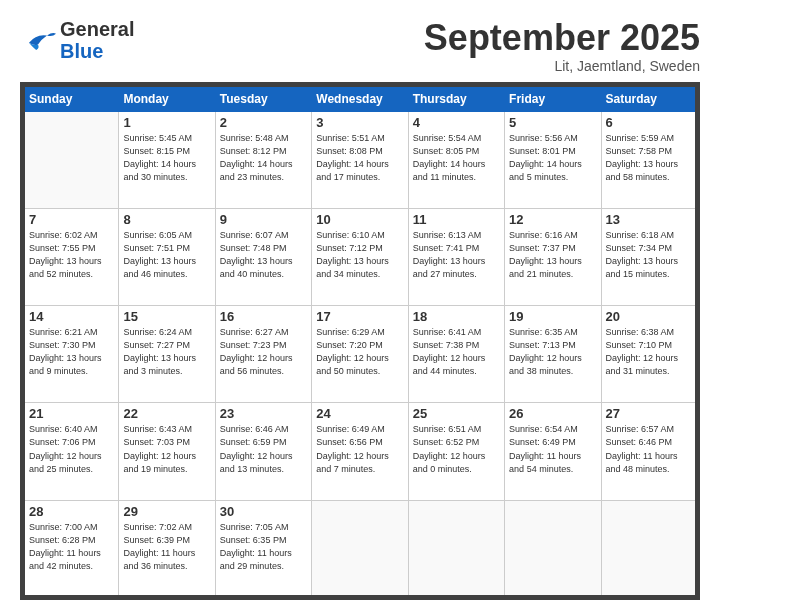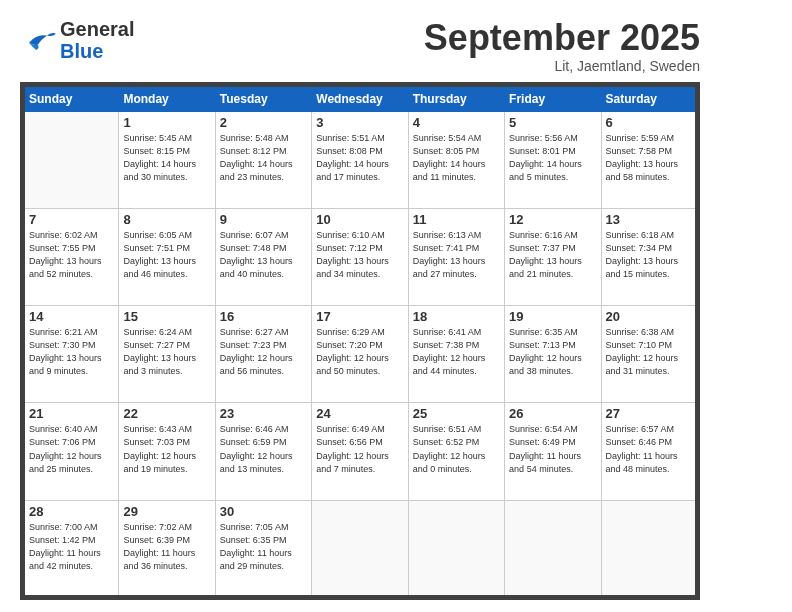--- a/index.html
+++ b/index.html
@@ -238,21 +238,21 @@
             <div class="day-info"><span>Sunrise: 6:54 AM</span><br><span>Sunset: 6:49 PM</span><br><span>Daylight: 11 hours and 54 minutes.</span></div>
           </td>
           <td>
             <span class="day-num">27</span>
             <div class="day-info"><span>Sunrise: 6:57 AM</span><br><span>Sunset: 6:46 PM</span><br><span>Daylight: 11 hours and 48 minutes.</span></div>
           </td>
         </tr>
         <tr>
           <td>
             <span class="day-num">28</span>
-            <div class="day-info"><span>Sunrise: 7:00 AM</span><br><span>Sunset: 1:42 PM</span><br><span>Daylight: 11 hours and 42 minutes.</span></div>
+            <div class="day-info"><span>Sunrise: 7:00 AM</span><br><span>Sunset: 6:28 PM</span><br><span>Daylight: 11 hours and 42 minutes.</span></div>
           </td>
           <td>
             <span class="day-num">29</span>
             <div class="day-info"><span>Sunrise: 7:02 AM</span><br><span>Sunset: 6:39 PM</span><br><span>Daylight: 11 hours and 36 minutes.</span></div>
           </td>
           <td>
             <span class="day-num">30</span>
             <div class="day-info"><span>Sunrise: 7:05 AM</span><br><span>Sunset: 6:35 PM</span><br><span>Daylight: 11 hours and 29 minutes.</span></div>
           </td>
           <td class="empty"></td>

